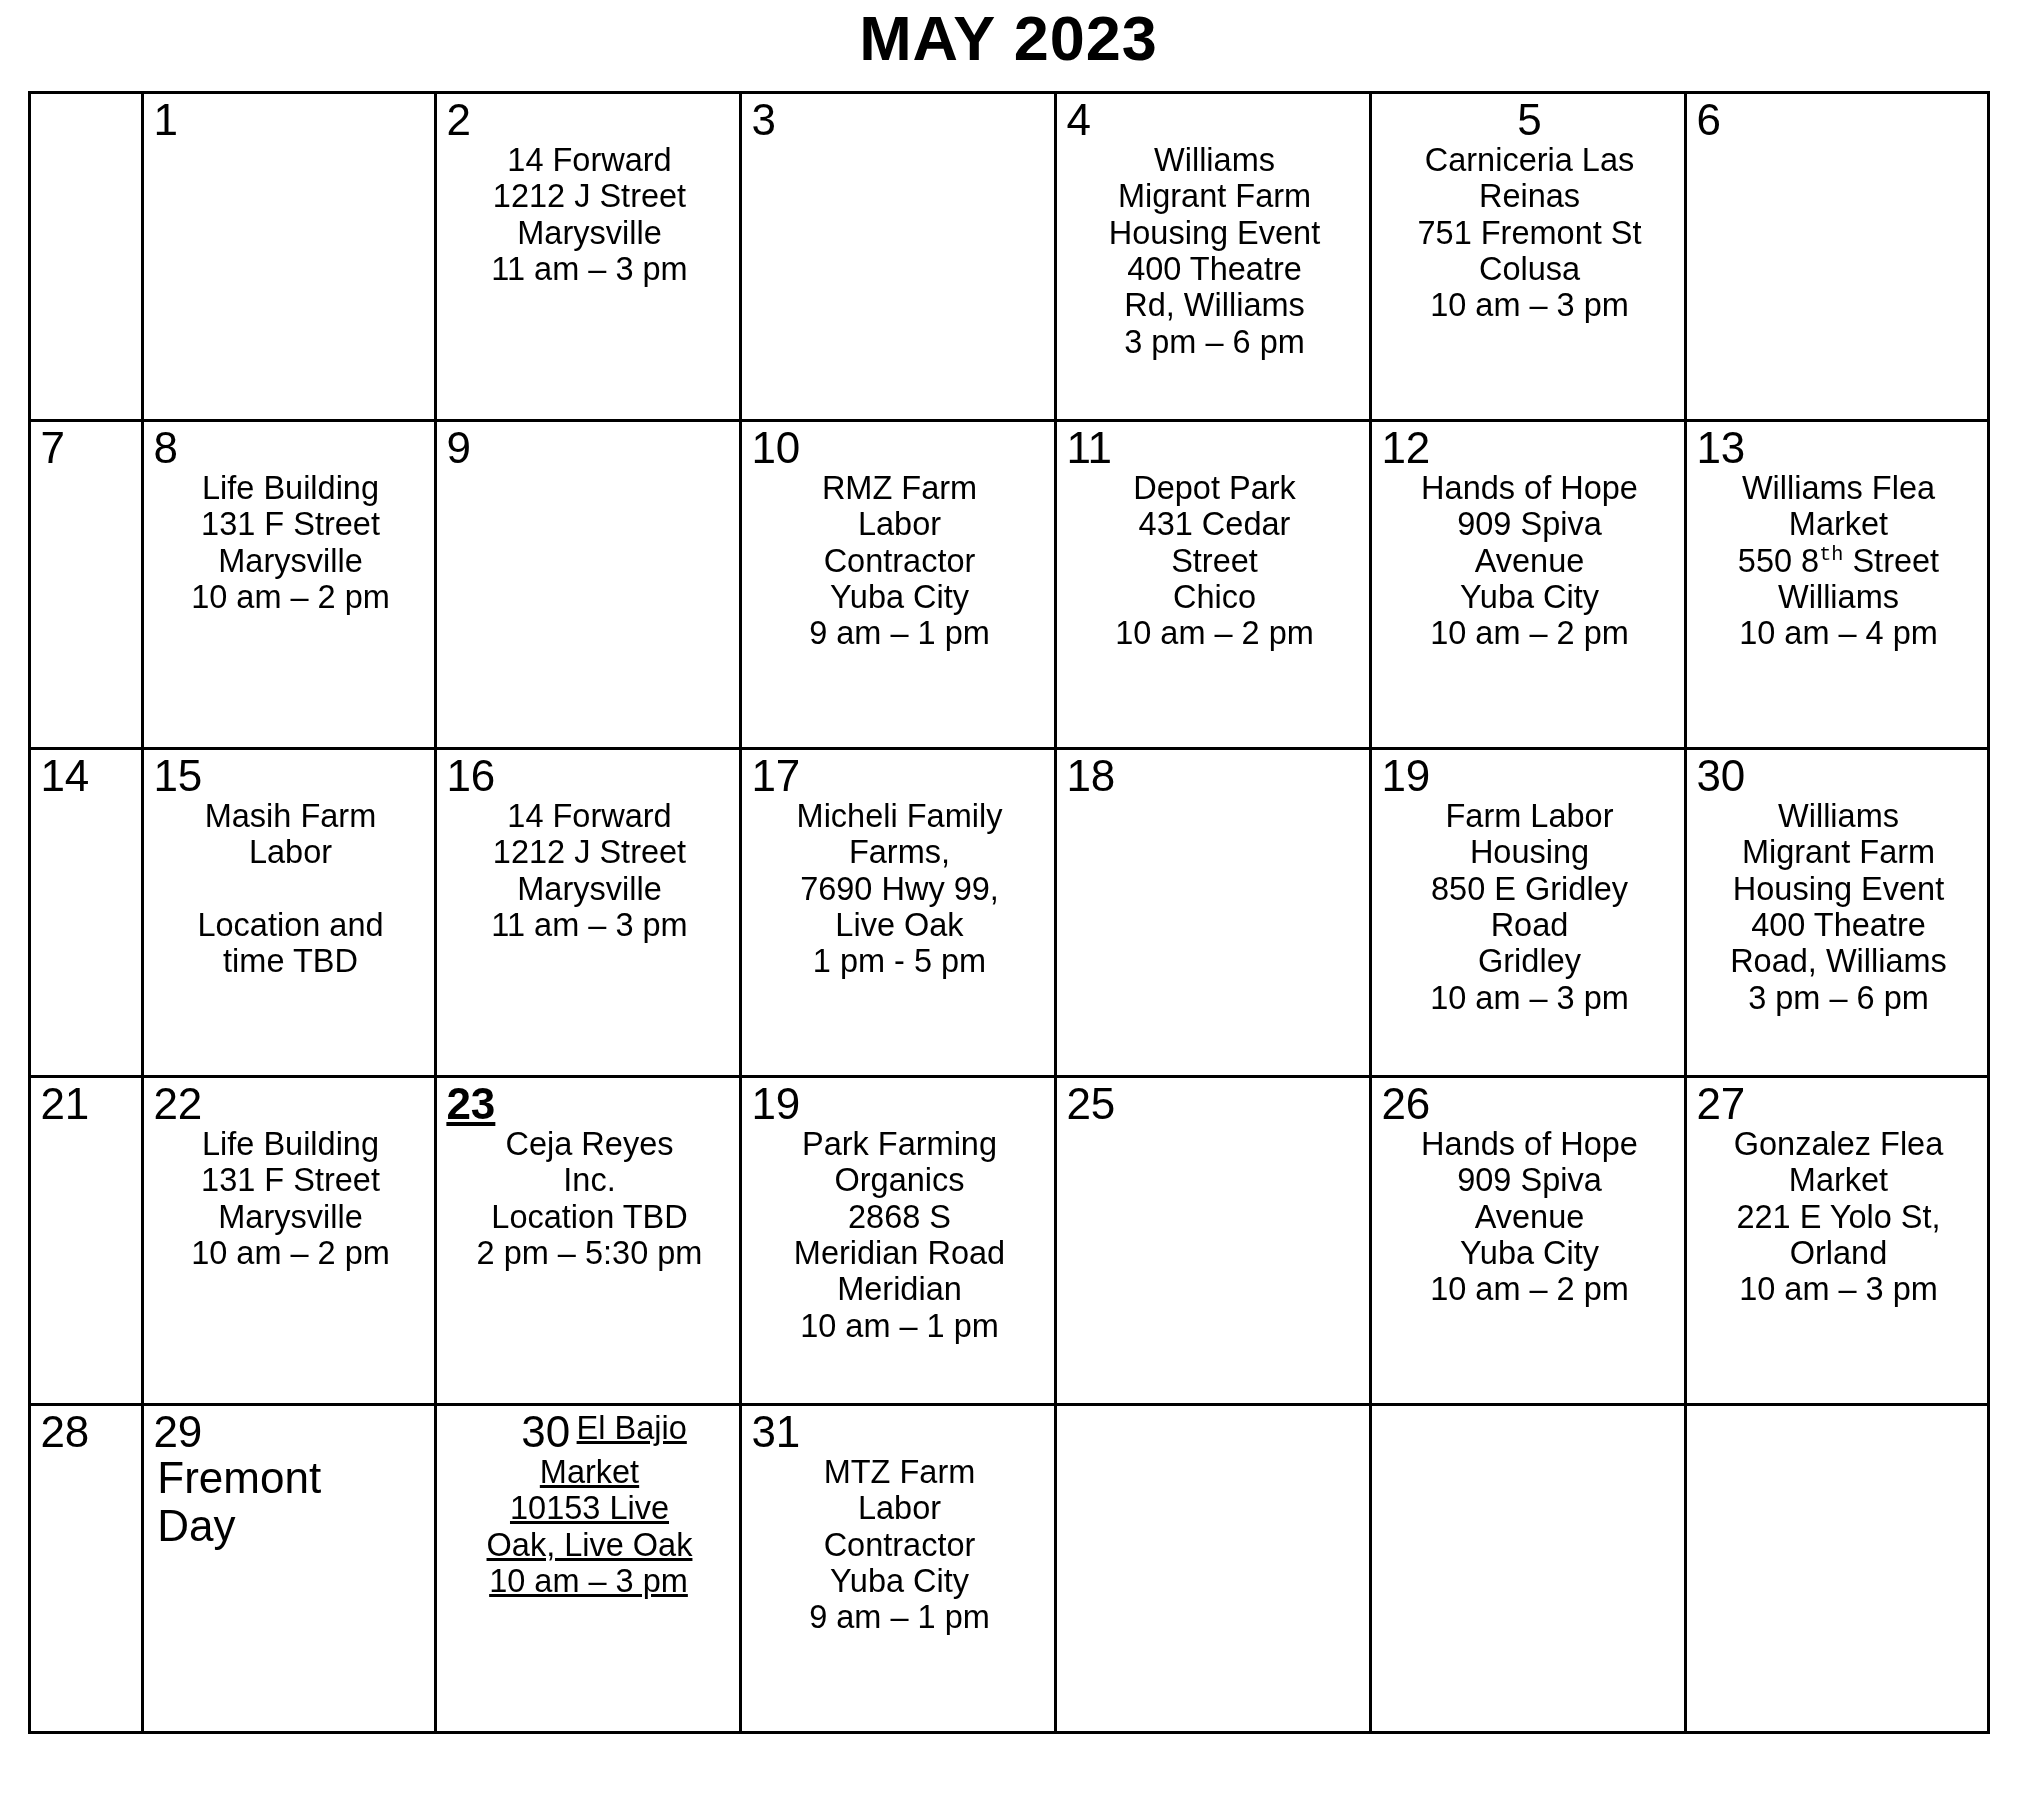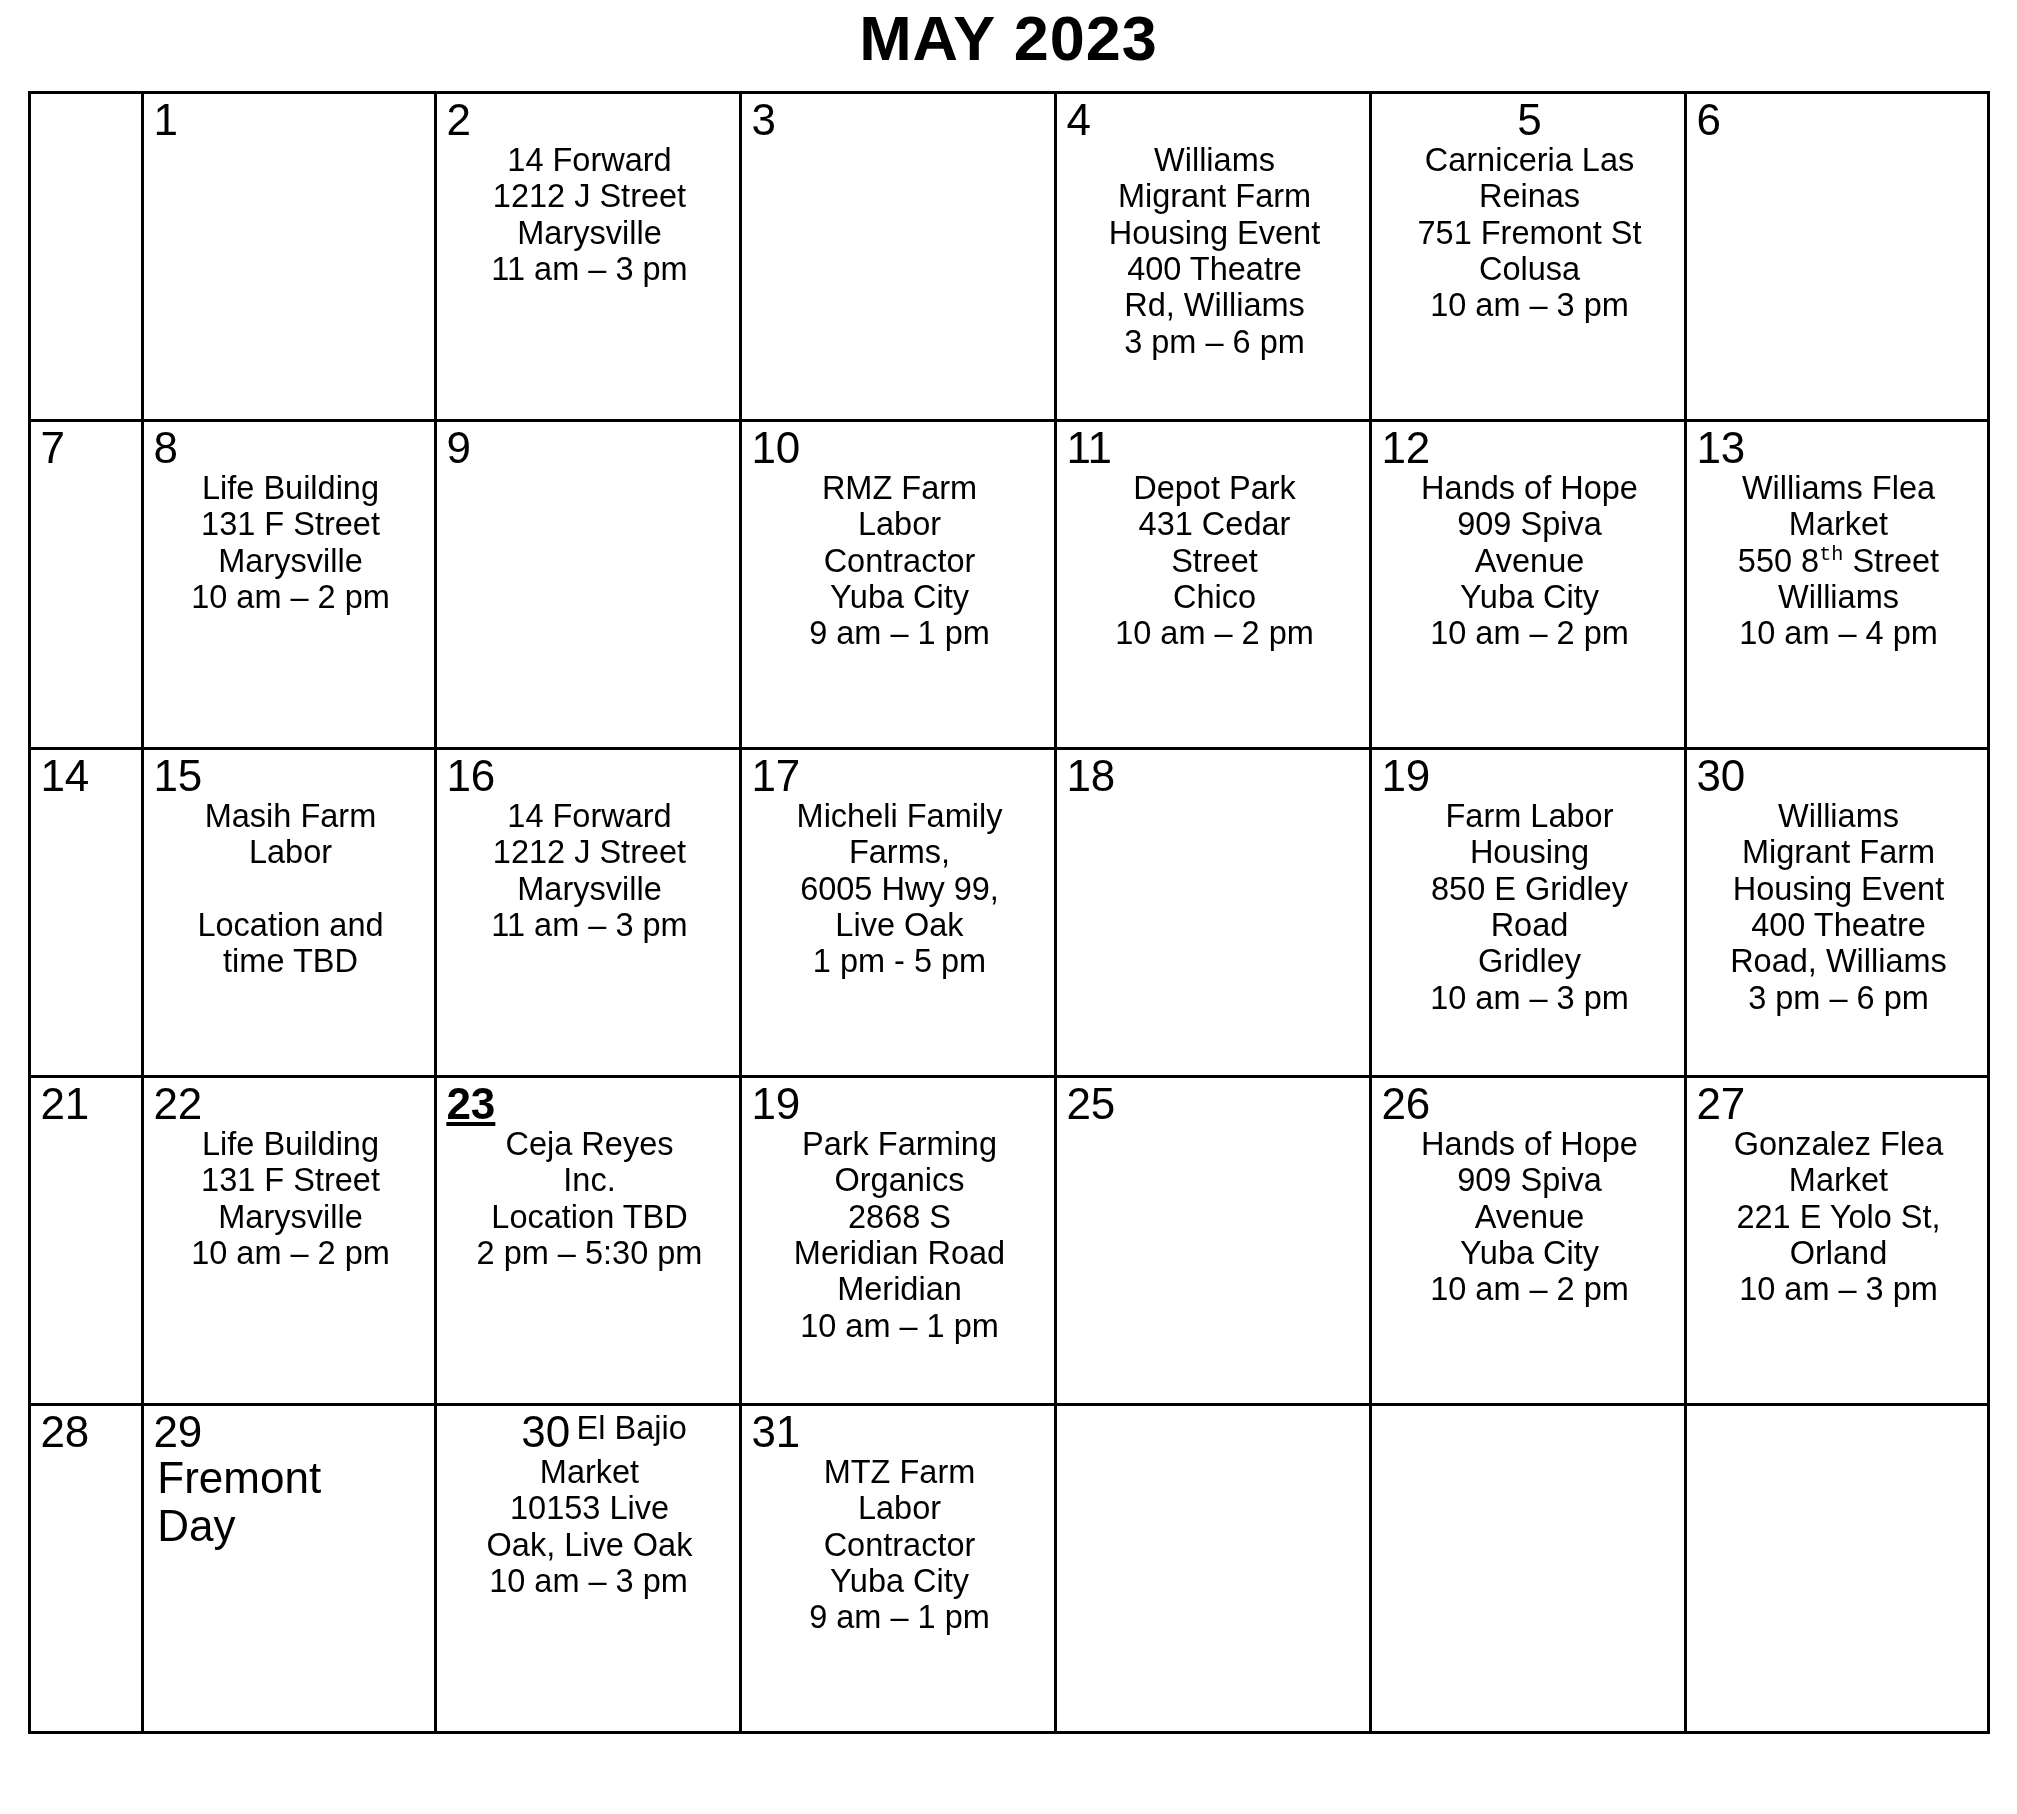--- a/index.html
+++ b/index.html
@@ -80,20 +80,21 @@
     padding-left: 3.9px;
   }
   
   .cell.inline .daynum {
     display: inline;
     vertical-align: top;
   }
   .cell.inline .evt {
     display: inline;
     white-space: pre-line;
+    text-decoration: underline;
   }
   .cell.inline .evtwrap {
     text-align: center;
   }
   sup { font-size: 0.62em; vertical-align: super; line-height: 0; font-family: Liberation Mono, monospace; }
 </style>
 </head>
 <body>
 
 <div class="page">
@@ -251,21 +252,21 @@
 1212 J Street
 Marysville
 11 am – 3 pm</div>
           </div>
         </td>
         <td>
           <div class="cell">
             <span class="daynum">17</span>
             <div class="evt">Micheli Family
 Farms,
-6005 Hwy 99,
+7690 Hwy 99,
 Live Oak
 1 pm - 5 pm</div>
           </div>
         </td>
         <td>
           <div class="cell">
             <span class="daynum">18</span>
             <div class="evt"></div>
           </div>
         </td>

